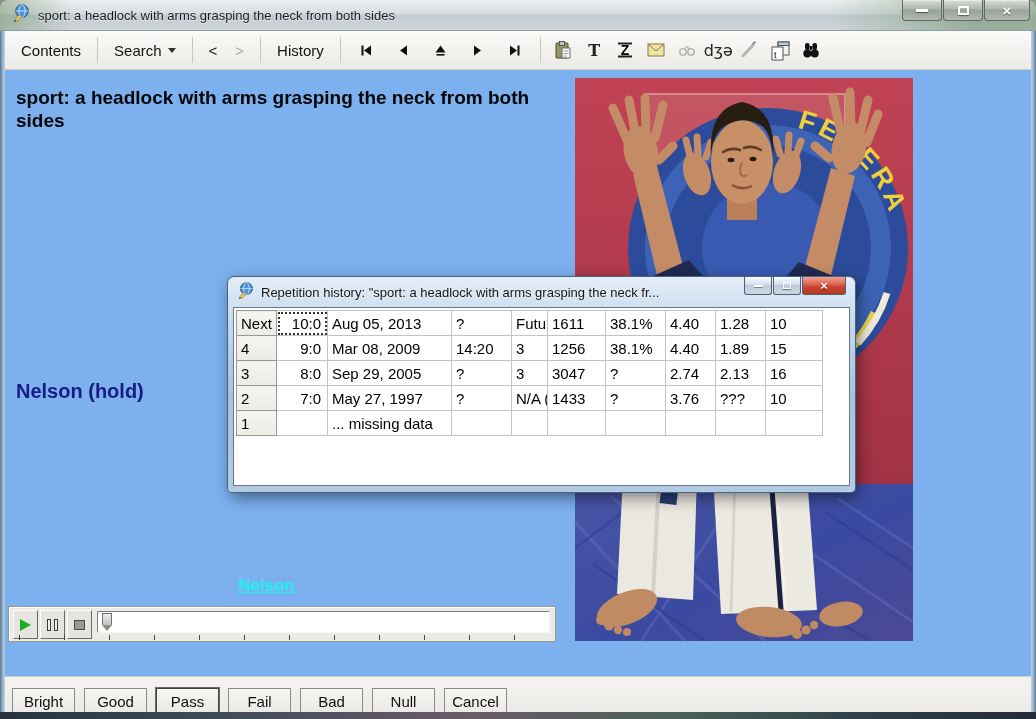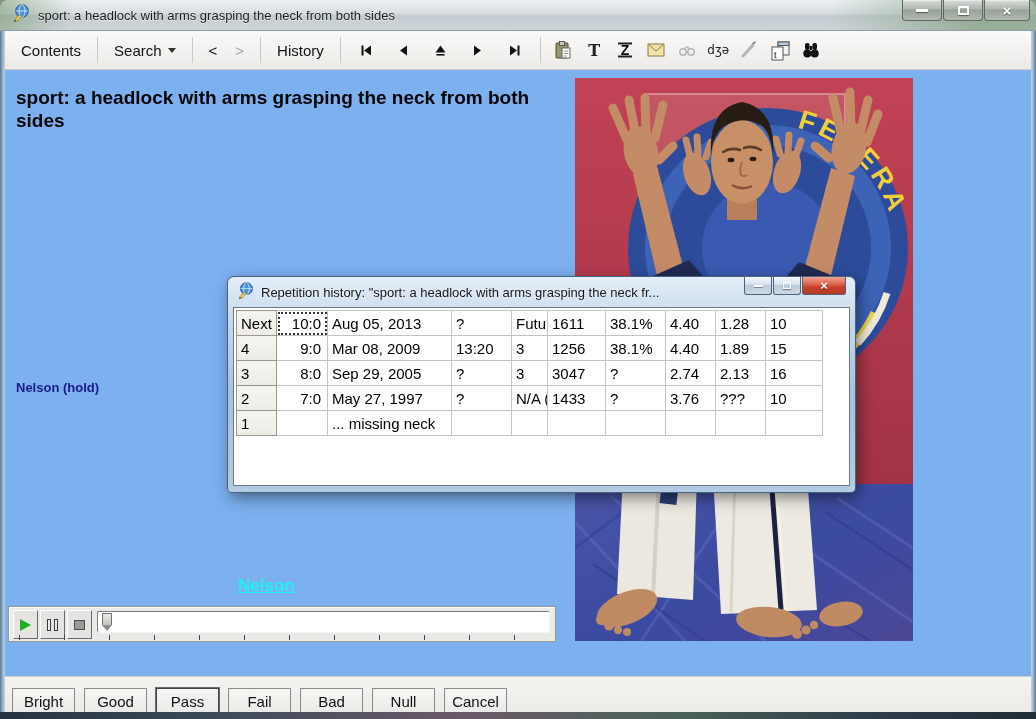--- a/index.html
+++ b/index.html
@@ -26,28 +26,28 @@
     background:linear-gradient(180deg,#fbfaf8,#eceae7);border-bottom:1px solid #cfccc7;
     display:flex;align-items:center;padding-left:12px;}
   .tb-text{background:none;border:none;font:15px "Liberation Sans",sans-serif;color:#111;padding:4px 9px;display:flex;align-items:center;gap:6px;}
   .tb-text.disabled{color:#a8a6a2;}
   .dd-arrow{width:0;height:0;border-left:4px solid transparent;border-right:4px solid transparent;border-top:5px solid #333;}
   .sep{width:1px;height:26px;background:#c9c6c1;margin:0 7px;flex:0 0 auto;}
   .tb-nav{background:none;border:none;padding:4px;margin:0 7px;display:flex;align-items:center;}
   .tb-icon{background:none;border:none;padding:3px;margin:0 2px;display:flex;align-items:center;justify-content:center;width:27px;height:27px;}
   .glyph-txt{font-size:15px;font-weight:bold;color:#222;}
   .serifT{font-family:"DejaVu Serif","Liberation Serif",serif;font-size:16px;}
-  .phon{font-size:12px;font-weight:normal;color:#222;font-family:"DejaVu Sans","Liberation Sans",sans-serif;}
+  .phon{font-size:16px;font-weight:normal;color:#222;font-family:"DejaVu Sans","Liberation Sans",sans-serif;}
   
   .content{position:absolute;left:5px;right:5px;top:70px;height:606px;background:var(--content_bg,#7cb0ef);overflow:hidden;}
   .side{position:absolute;width:5px;top:31px;height:681px;background:linear-gradient(90deg,#55758f,#9cb6cf 55%,#bed2e3);}
   .side-l{left:0;}
   .side-r{right:0;background:linear-gradient(270deg,#55758f,#9cb6cf 55%,#bed2e3);}
   .question{position:absolute;left:11px;top:16px;width:515px;font-size:19px;line-height:23px;font-weight:bold;color:#060606;}
-  .answer{position:absolute;left:11px;top:310px;font-size:13px;font-weight:bold;color:var(--answer_text,#1a1a86);}
+  .answer{position:absolute;left:11px;top:310px;font-size:20px;font-weight:bold;color:var(--answer_text,#1a1a86);}
   .caption{position:absolute;left:233px;top:506px;font-size:17px;font-weight:bold;color:var(--caption_text,#1ef2f2);text-decoration:underline;}
   .photo{position:absolute;left:570px;top:8px;width:338px;height:563px;}
   
   .player{position:absolute;left:3px;top:536px;width:548px;height:36px;background:#eceae7;border:1px solid #979792;box-shadow:1px 1px 0 #fff inset;}
   .pbtn{position:absolute;top:3px;width:25px;height:29px;background:#e6e4e0;border:1px solid;border-color:#ffffff #6a6a6a #6a6a6a #ffffff;display:flex;align-items:center;justify-content:center;padding:0;}
   .pbtn.b1{left:4px;} .pbtn.b2{left:31px;} .pbtn.b3{left:58px;}
   .g-play{width:0;height:0;border-top:6px solid transparent;border-bottom:6px solid transparent;border-left:11px solid #1fae1f;}
   .g-pausewrap{display:flex;gap:3px;}
   .g-pause{width:4px;height:12px;border:1px solid #3a3a3a;background:#efefec;}
   .g-stop{width:11px;height:10px;background:#9a9a94;border:1px solid #4a4a4a;}
@@ -412,21 +412,21 @@
               <td>1611</td>
               <td>38.1%</td>
               <td>4.40</td>
               <td>1.28</td>
               <td>10</td>
         </tr>
         <tr>
           <td class="rowhead">4</td>
               <td class="ra">9:0</td>
               <td>Mar 08, 2009</td>
-              <td>13:20</td>
+              <td>14:20</td>
               <td>3</td>
               <td>1256</td>
               <td>38.1%</td>
               <td>4.40</td>
               <td>1.89</td>
               <td>15</td>
         </tr>
         <tr>
           <td class="rowhead">3</td>
               <td class="ra">8:0</td>
@@ -447,21 +447,21 @@
               <td>N/A (</td>
               <td>1433</td>
               <td>?</td>
               <td>3.76</td>
               <td>???</td>
               <td>10</td>
         </tr>
         <tr>
           <td class="rowhead">1</td>
               <td class="ra"></td>
-              <td>... missing neck</td>
+              <td>... missing data</td>
               <td></td>
               <td></td>
               <td></td>
               <td></td>
               <td></td>
               <td></td>
               <td></td>
         </tr>
       </tbody>
         </table>

